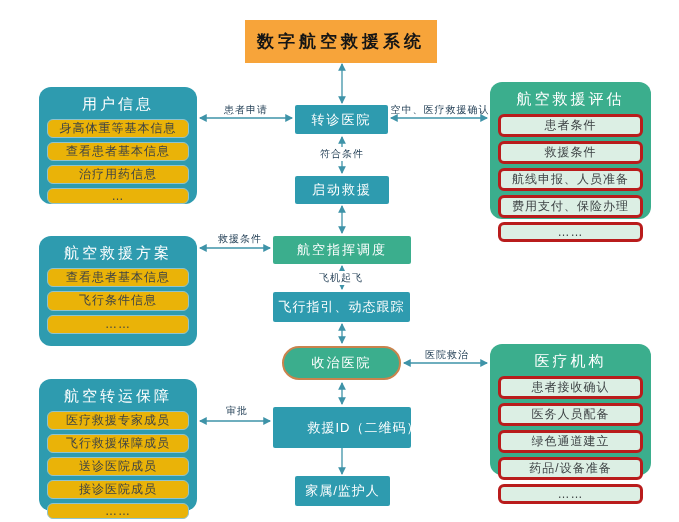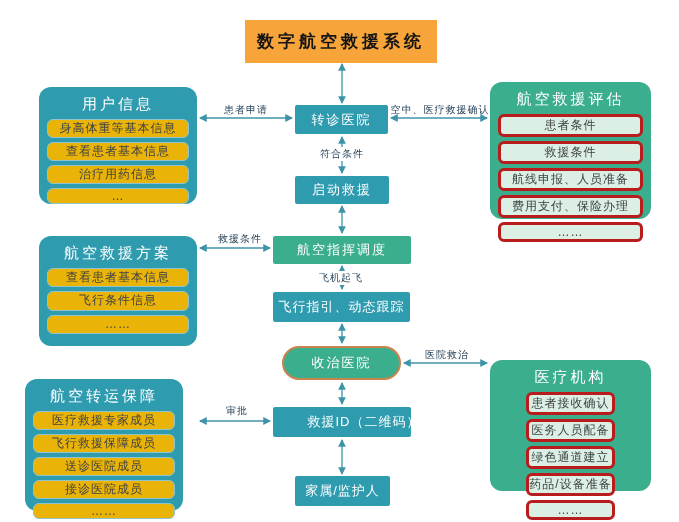--- a/index.html
+++ b/index.html
@@ -90,21 +90,21 @@
 
   <div class="panel teal" style="left:39px;top:236px;width:158px;height:110px;">
     <div class="panel-header">航空救援方案</div>
     <div class="panel-items">
       <div class="p-item">查看患者基本信息</div>
       <div class="p-item">飞行条件信息</div>
       <div class="p-item">……</div>
     </div>
   </div>
 
-  <div class="panel teal" style="left:25px;top:379px;width:158px;height:132px;">
+  <div class="panel teal" style="left:39px;top:379px;width:158px;height:132px;">
     <div class="panel-header">航空转运保障</div>
     <div class="panel-items">
       <div class="p-item">医疗救援专家成员</div>
       <div class="p-item">飞行救援保障成员</div>
       <div class="p-item">送诊医院成员</div>
       <div class="p-item">接诊医院成员</div>
       <div class="p-item">……</div>
     </div>
   </div>
 
@@ -112,37 +112,37 @@
     <div class="panel-header">航空救援评估</div>
     <div class="panel-items">
       <div class="p-item">患者条件</div>
       <div class="p-item">救援条件</div>
       <div class="p-item">航线申报、人员准备</div>
       <div class="p-item">费用支付、保险办理</div>
       <div class="p-item">……</div>
     </div>
   </div>
 
-  <div class="panel green" style="left:490px;top:360px;width:161px;height:131px;align-items:center;">
+  <div class="panel green" style="left:490px;top:344px;width:161px;height:131px;">
     <div class="panel-header">医疗机构</div>
     <div class="panel-items">
       <div class="p-item">患者接收确认</div>
       <div class="p-item">医务人员配备</div>
       <div class="p-item">绿色通道建立</div>
       <div class="p-item">药品/设备准备</div>
       <div class="p-item">……</div>
     </div>
   </div>
 
   <div class="node teal" style="left:295px;top:105px;width:93px;height:29px;">转诊医院</div>
   <div class="node teal" style="left:295px;top:176px;width:94px;height:28px;">启动救援</div>
   <div class="node green" style="left:273px;top:236px;width:138px;height:28px;">航空指挥调度</div>
   <div class="node teal" style="left:273px;top:292px;width:137px;height:30px;letter-spacing:1px;">飞行指引、动态跟踪</div>
   <div class="node green stadium" style="left:282px;top:346px;width:119px;height:34px;">收治医院</div>
-  <div class="node teal" style="left:273px;top:407px;width:138px;height:30px;letter-spacing:1px;padding-left:44px;">救援ID（二维码）</div>
+  <div class="node teal" style="left:273px;top:407px;width:138px;height:41px;letter-spacing:1px;padding-left:44px;">救援ID（二维码）</div>
   <div class="node teal" style="left:295px;top:476px;width:95px;height:30px;letter-spacing:1px;">家属/监护人</div>
 
   <span class="elabel" style="left:246px;top:110px;">患者申请</span>
   <span class="elabel" style="left:440px;top:110px;">空中、医疗救援确认</span>
   <span class="elabel onln" style="left:342px;top:154px;">符合条件</span>
   <span class="elabel" style="left:240px;top:239px;">救援条件</span>
   <span class="elabel onln" style="left:341px;top:278px;">飞机起飞</span>
   <span class="elabel" style="left:447px;top:355px;">医院救治</span>
   <span class="elabel" style="left:237px;top:411px;">审批</span>
 

